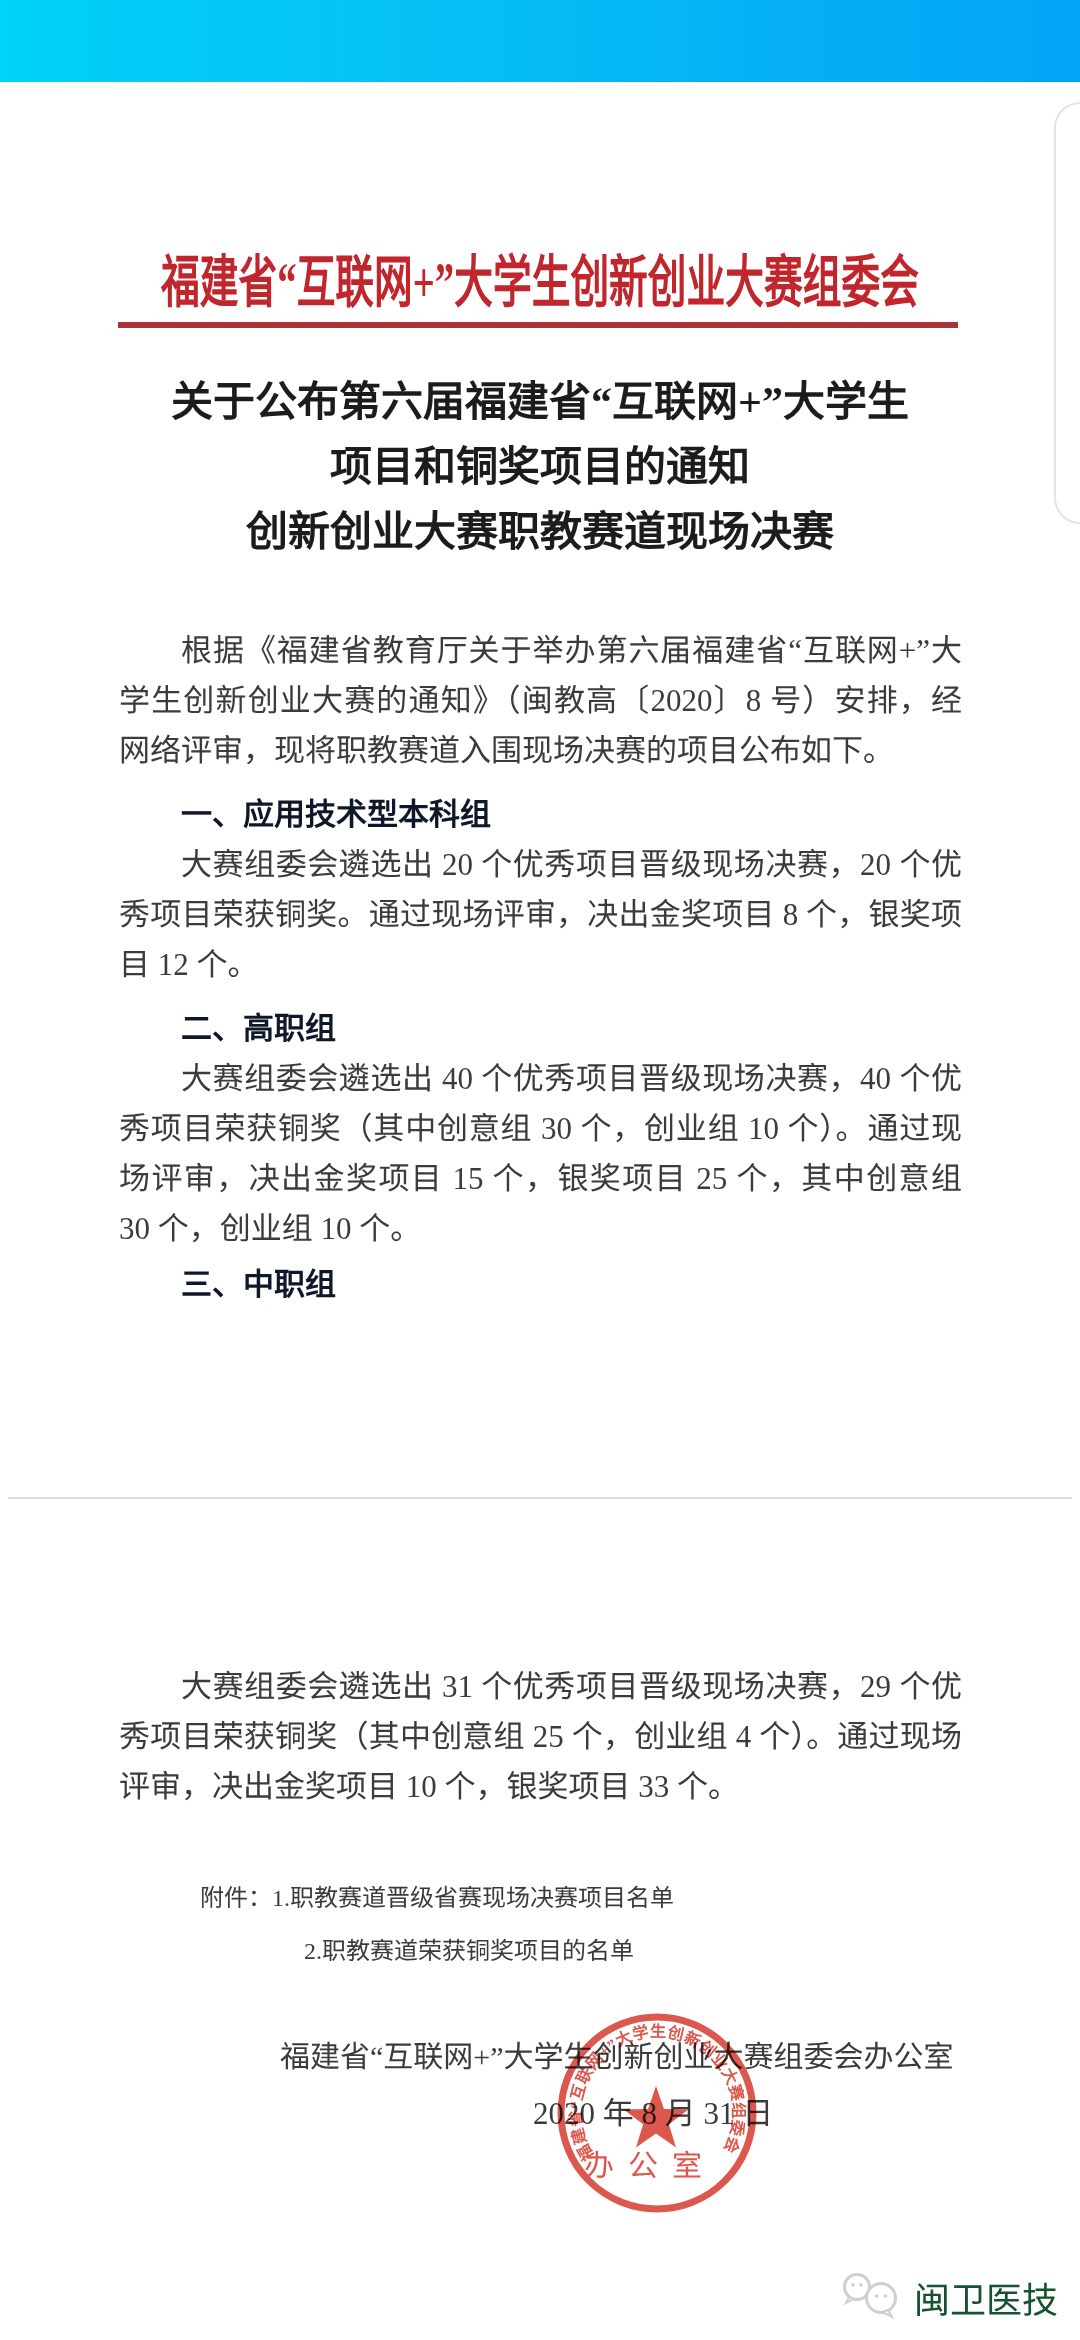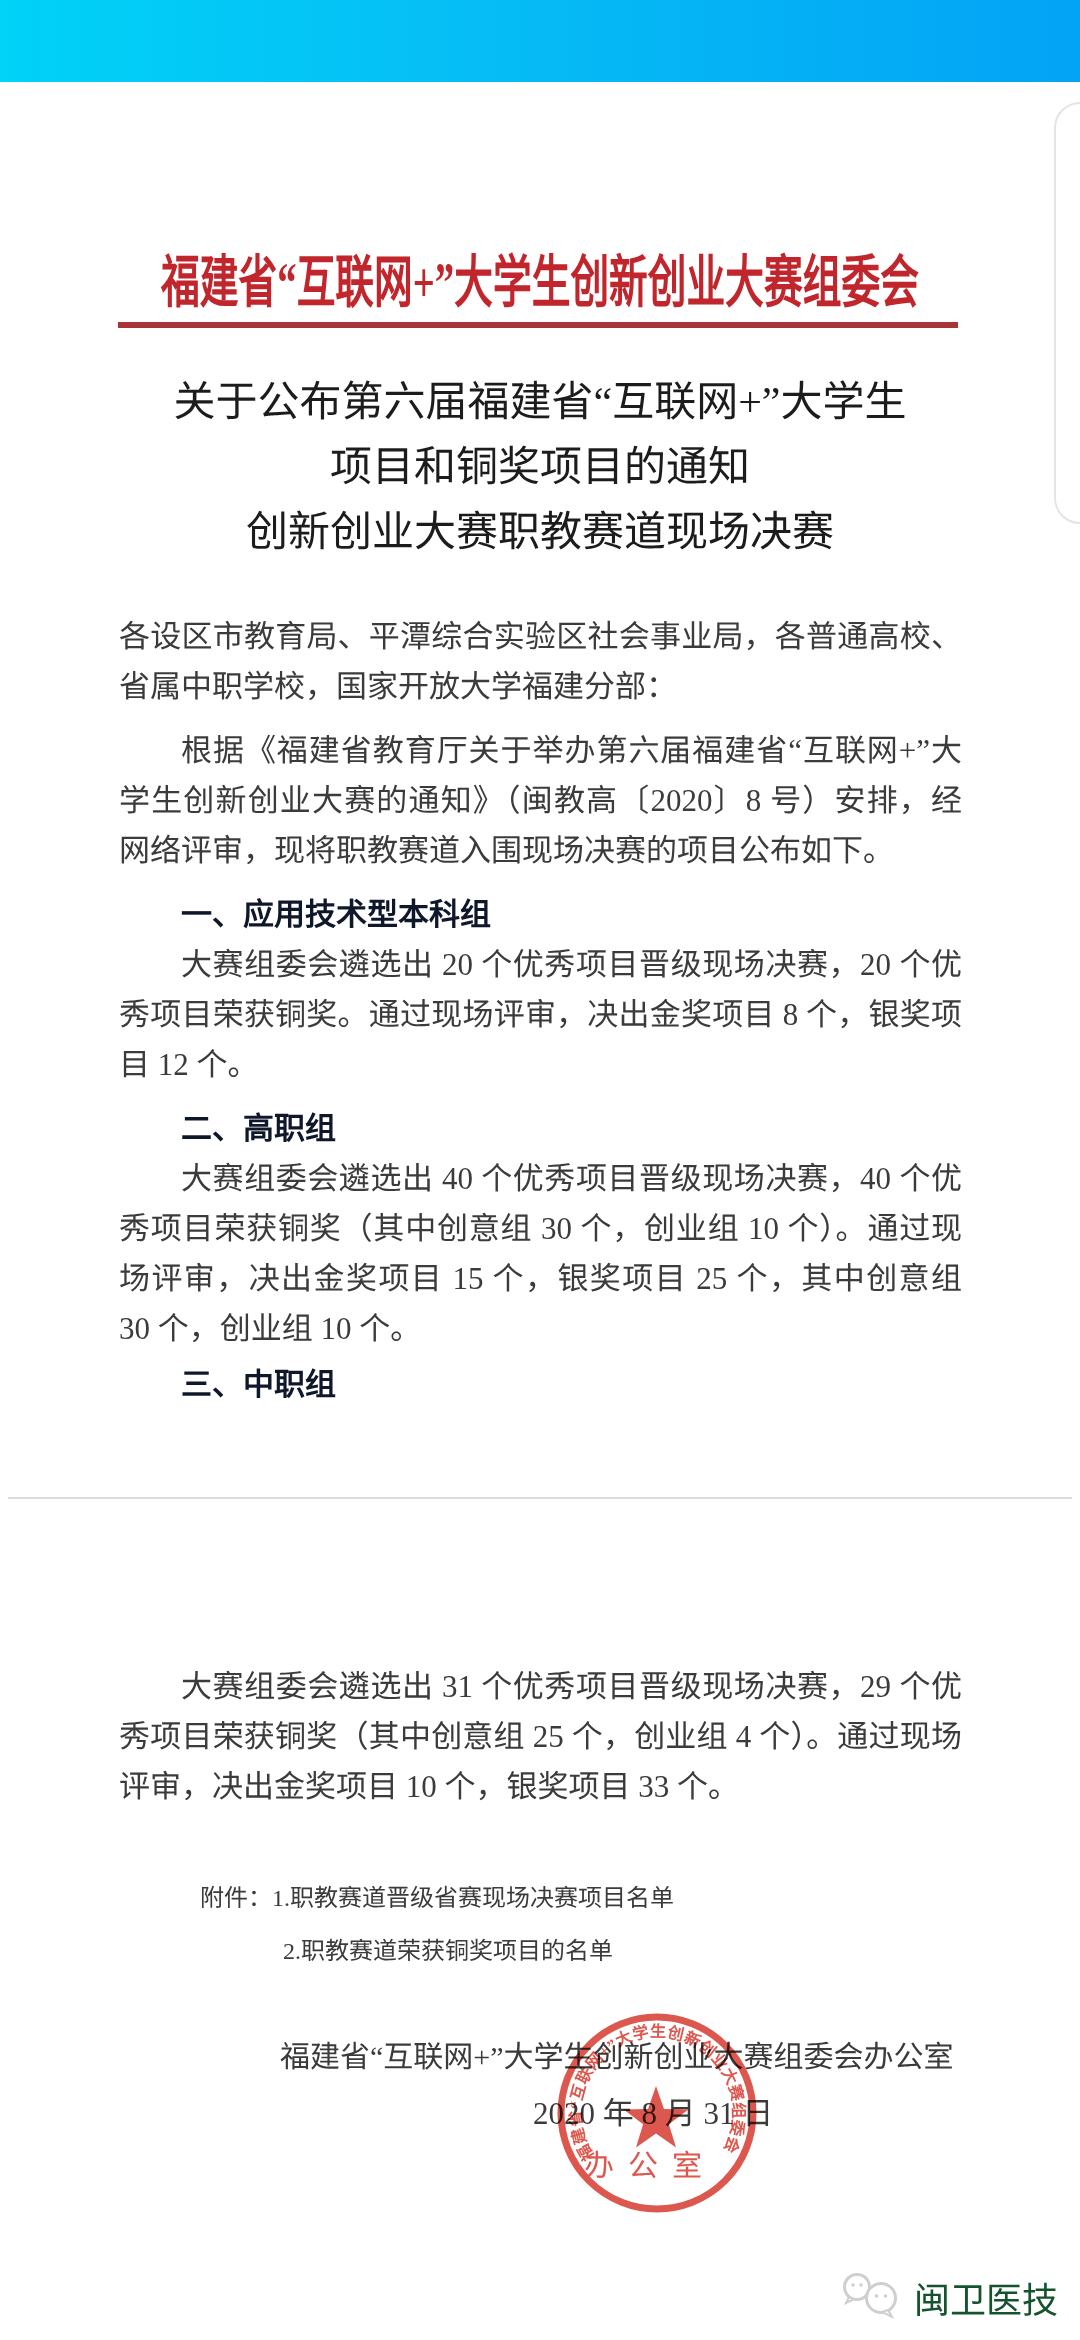--- a/index.html
+++ b/index.html
@@ -29,21 +29,21 @@
     font-size:44px;font-weight:bold;color:#c1262d;
     transform:scale(0.88,1.3);transform-origin:center top;
   }
   .redrule{
     position:absolute;top:322px;left:118px;width:840px;height:6px;
     background:#a83338;
   }
   
   .doctitle{
     position:absolute;top:370px;left:0;width:1080px;
-    text-align:center;font-size:42px;font-weight:normal;color:#1c1c1c;
+    text-align:center;font-size:42px;font-weight:bold;color:#1c1c1c;
     line-height:65px;
   }
   
   .bodyflow{
     position:absolute;top:612px;left:119px;width:843px;
     font-size:31px;line-height:50px;color:#3b3b3b;
     text-align:justify;
   }
   .bodyflow p{margin:0;}
   .p-indent{text-indent:2em;}
@@ -62,21 +62,21 @@
   .para-mid{
     position:absolute;top:1662px;left:119px;width:843px;
     font-size:31px;line-height:50px;color:#3b3b3b;text-align:justify;
   }
   .para-mid p{margin:0;text-indent:2em;}
   
   .attach{
     position:absolute;top:1872px;left:200px;
     font-size:24px;line-height:53px;color:#3b3b3b;
   }
-  .attach-line2{margin-left:83px;}
+  .attach-line2{margin-left:104px;}
   
   .sig{
     position:absolute;top:2032px;left:280px;
     font-size:30px;color:#3b3b3b;white-space:nowrap;
   }
   .date{
     position:absolute;top:2088px;left:533px;
     font-size:31px;color:#3b3b3b;white-space:nowrap;
   }
   
@@ -105,21 +105,20 @@
 
   <div class="redrule"></div>
 
   <div class="doctitle">
     <div>关于公布第六届福建省“互联网+”大学生</div>
     <div>项目和铜奖项目的通知</div>
     <div>创新创业大赛职教赛道现场决赛</div>
   </div>
 
   <div class="bodyflow">
-    <p class="p-noindent">各设区市教育局、平潭综合实验区社会事业局，各普通高校、省属中职学校，国家开放大学福建分部：</p>
     <p class="p-indent p-intro">根据《福建省教育厅关于举办第六届福建省“互联网+”大学生创新创业大赛的通知》（闽教高〔2020〕8 号）安排，经网络评审，现将职教赛道入围现场决赛的项目公布如下。</p>
     <p class="sec-h h-one">一、应用技术型本科组</p>
     <p class="p-indent">大赛组委会遴选出 20 个优秀项目晋级现场决赛，20 个优秀项目荣获铜奖。通过现场评审，决出金奖项目 8 个，银奖项目 12 个。</p>
     <p class="sec-h h-two">二、高职组</p>
     <p class="p-indent">大赛组委会遴选出 40 个优秀项目晋级现场决赛，40 个优秀项目荣获铜奖（其中创意组 30 个，创业组 10 个）。通过现场评审，决出金奖项目 15 个，银奖项目 25 个，其中创意组 30 个，创业组 10 个。</p>
     <p class="sec-h h-three">三、中职组</p>
   </div>
 
   <div class="pagebreak"></div>
 

